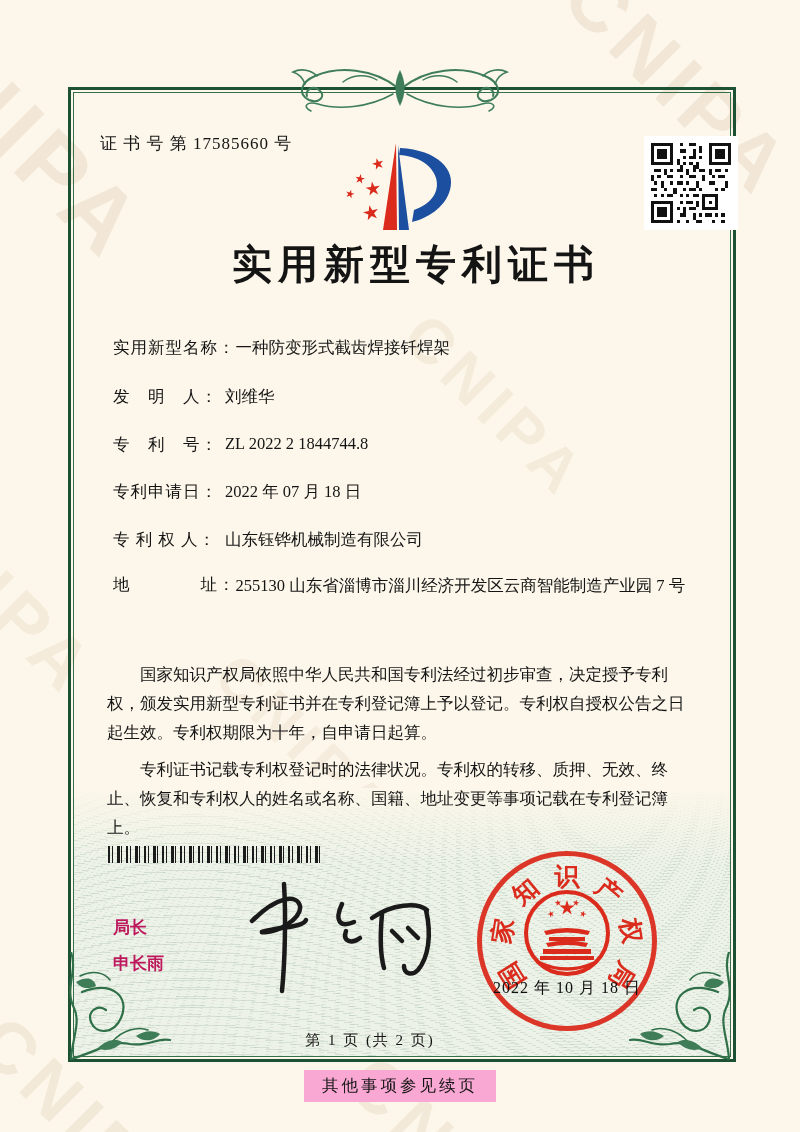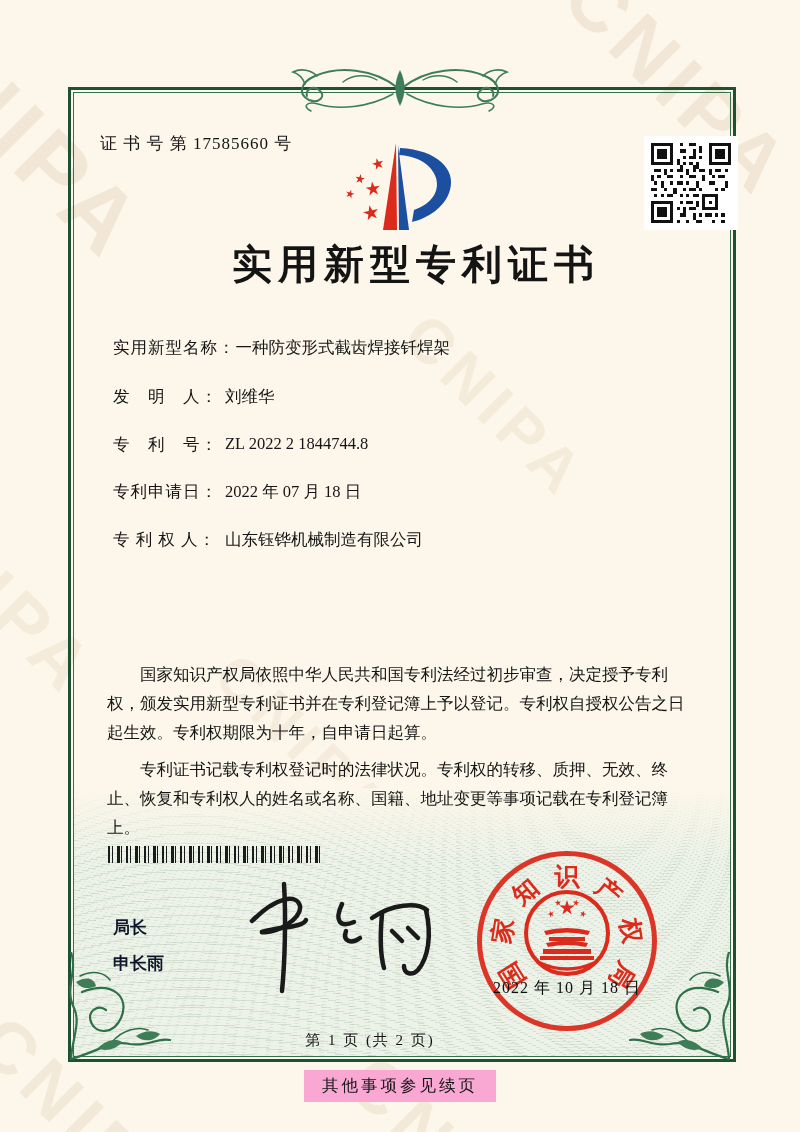--- a/index.html
+++ b/index.html
@@ -50,21 +50,21 @@
   .pair2{position:absolute;left:312px;top:0;white-space:nowrap;}
   .pair2 .flabel{min-width:0;margin-right:6px;}
   .paras{left:99px;top:652px;width:604px;font-size:16.5px;line-height:29px;}
   .paras p{margin:8px;text-indent:2em;}
   .barcode{
     left:108px;top:846px;width:212px;height:17px;
     background-image:
       repeating-linear-gradient(90deg,#1b1b1b 0 2px,transparent 2px 4px,#1b1b1b 4px 5px,transparent 5px 9px,#1b1b1b 9px 12px,transparent 12px 13px,#1b1b1b 13px 14px,transparent 14px 18px);
   }
   .bureau{left:113px;top:910px;font-family:"Liberation Sans","DejaVu Sans",sans-serif;
-    font-weight:600;font-size:17px;line-height:36px;color:#0f172a;}
+    font-weight:600;font-size:17px;line-height:36px;color:#be185d;}
   .signature{left:222px;top:876px;z-index:6;}
   
   .seal{left:477px;top:851px;width:180px;height:180px;z-index:6;mix-blend-mode:multiply;}
   .seal-ring{position:absolute;inset:0;border:5px solid #da2b1c;border-radius:50%;opacity:.95;}
   .seal-char{
     position:absolute;left:50%;top:50%;font-size:25px;font-weight:700;color:#da2b1c;
     font-family:"Liberation Serif","DejaVu Serif",serif;
   }
   .seal-date{position:absolute;left:0;width:100%;top:127px;text-align:center;
     font-size:16px;color:#101010;letter-spacing:1px;z-index:7;}
@@ -205,20 +205,23 @@
     <span class="flabel">发　明　人：</span><span class="fvalue-short">刘维华</span>
   </div>
   <div class="abs frow" style="top:434px;">
     <span class="flabel">专　利　号：</span><span class="fvalue-short">ZL 2022 2 1844744.8</span>
   </div>
   <div class="abs frow" style="top:481px;">
     <span class="flabel">专利申请日：</span><span class="fvalue-short">2022 年 07 月 18 日</span>
   </div>
   <div class="abs frow" style="top:529px;">
     <span class="flabel">专 利 权 人：</span><span class="fvalue-short">山东钰铧机械制造有限公司</span>
+  </div>
+  <div class="abs frow" style="top:574px;">
+    <span class="flabel">地　　　　址：</span><span class="fvalue">255130 山东省淄博市淄川经济开发区云商智能制造产业园 7 号</span>
   </div>
 
   <div class="abs paras">
     <p>国家知识产权局依照中华人民共和国专利法经过初步审查，决定授予专利权，颁发实用新型专利证书并在专利登记簿上予以登记。专利权自授权公告之日起生效。专利权期限为十年，自申请日起算。</p>
     <p>专利证书记载专利权登记时的法律状况。专利权的转移、质押、无效、终止、恢复和专利权人的姓名或名称、国籍、地址变更等事项记载在专利登记簿上。</p>
   </div>
 
   <div class="abs barcode"></div>
 
   <div class="abs bureau">

